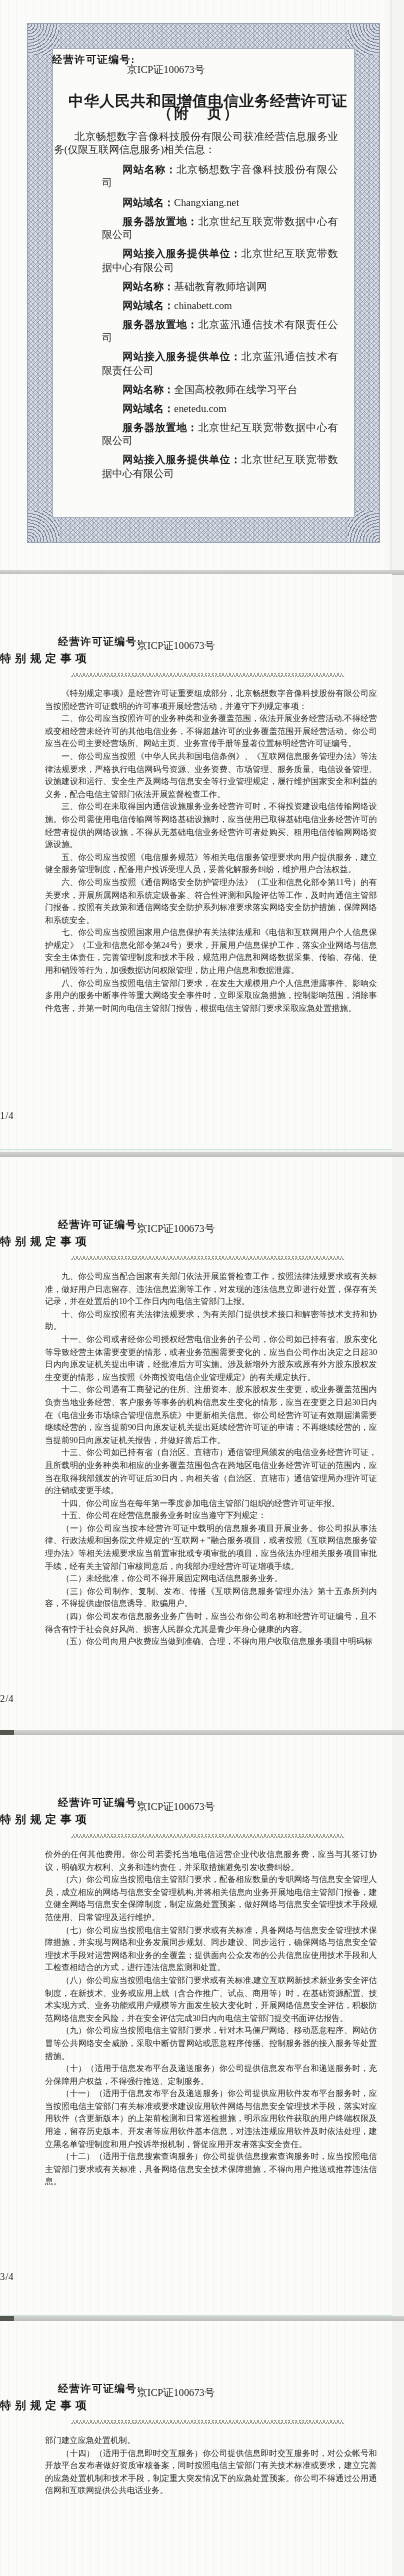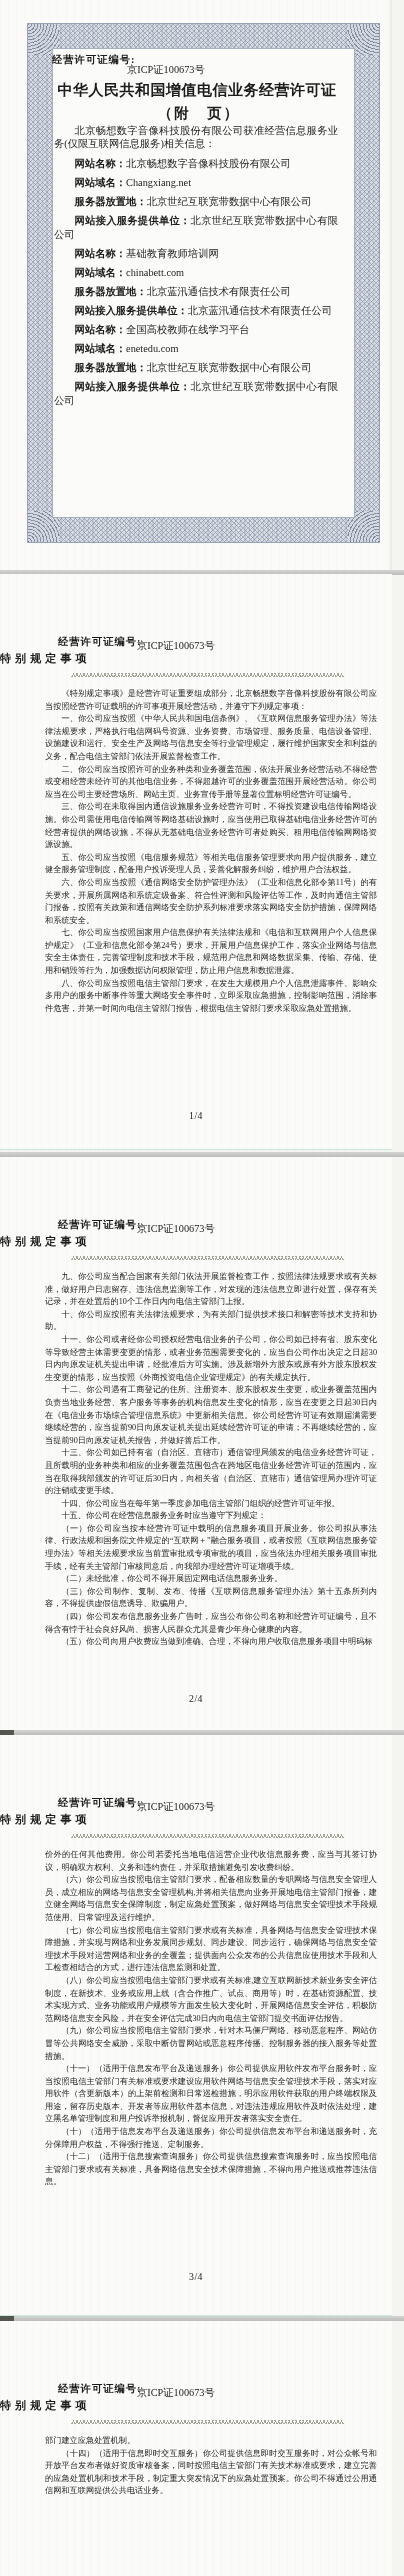--- a/index.html
+++ b/index.html
@@ -23,27 +23,27 @@
       repeating-linear-gradient(90deg,rgba(118,130,153,.18) 0 1.5px,transparent 1.5px 4.6px);}
   .frame .inner{position:absolute;top:24px;left:24px;right:24px;bottom:24px;background:#fbfbf9;border:0.5px solid #a8b0c0;}
   .corner{position:absolute;width:31px;height:31px;}
   .corner.tl{left:0;top:0;background:repeating-radial-gradient(circle at 0 0,rgba(86,99,126,.55) 0 1px,rgba(216,220,227,.8) 1px 3.1px);}
   .corner.tr{right:0;top:0;background:repeating-radial-gradient(circle at 100% 0,rgba(86,99,126,.55) 0 1px,rgba(216,220,227,.8) 1px 3.1px);}
   .corner.bl{left:0;bottom:0;background:repeating-radial-gradient(circle at 0 100%,rgba(86,99,126,.55) 0 1px,rgba(216,220,227,.8) 1px 3.1px);}
   .corner.br{right:0;bottom:0;background:repeating-radial-gradient(circle at 100% 100%,rgba(86,99,126,.55) 0 1px,rgba(216,220,227,.8) 1px 3.1px);}
 
   .cert-label{position:absolute;left:52px;top:53px;font-size:10.3px;font-weight:700;letter-spacing:1px;}
   .cert-num{position:absolute;left:127px;top:63px;font-size:10.3px;}
-  .cert-title{position:absolute;left:0;top:80px;width:100%;margin:1px;text-align:center;
+  .cert-title{position:absolute;left:0;top:80px;width:100%;margin:12px;text-align:center;
               font-size:15px;font-weight:700;letter-spacing:0.5px;}
   .cert-sub{position:absolute;left:0;top:101px;width:100%;margin:3px;text-align:center;
             font-size:14.4px;font-weight:700;letter-spacing:2.1px;}
-  .cert-body{position:absolute;left:54px;top:124px;width:284px;font-size:10.3px;line-height:13.4px;}
+  .cert-body{position:absolute;left:54px;top:130px;width:284px;font-size:10.3px;line-height:13.4px;}
   .cert-body .intro{margin:0 0 6.2px;text-indent:2em;text-align:justify;}
-  .entry{margin:0 0 5.7px;text-indent:2em;text-align:justify;}
+  .entry{margin:0 0 5.7px;text-indent:2em;text-align:justify;padding-left:48px;}
   .entry .elabel{font-weight:700;}
 
   
   .p2{top:574px;height:576px;}
   .s1{top:570px;height:4.6px;}
   .s2{top:1152px;height:4.6px;}
   .p3{top:1157px;height:573px;}
   .s3{top:1730px;height:5.2px;}
   .p4{top:1735px;height:581px;}
   .s4{top:2316px;height:5.2px;}
@@ -53,21 +53,21 @@
   .sp-num{position:absolute;left:137px;top:65px;font-size:10.3px;}
   .sp-title{position:absolute;left:0;top:77px;width:100%;margin:0;text-align:left;
             font-size:11px;font-weight:700;letter-spacing:4.1px;}
   .wave{position:absolute;left:71px;top:99px;width:273px;height:3.6px;opacity:.8;
     background:
       repeating-linear-gradient(63deg,#8b9180 0 0.9px,transparent 0.9px 3.1px),
       repeating-linear-gradient(-63deg,#8b9180 0 0.9px,transparent 0.9px 3.1px);}
   .sp-body{position:absolute;left:45px;top:114px;width:332px;font-size:8.2px;line-height:12.6px;}
   .para{margin:0;text-indent:2em;text-align:justify;font-family:Liberation Serif, serif;}
   .para.cont{text-indent:0;}
-  .pageno{position:absolute;left:0;top:536px;width:100%;text-align:center;font-size:9.8px;letter-spacing:0.5px;font-family:Liberation Serif, serif;}
+  .pageno{position:absolute;left:0;top:536px;width:100%;text-align:left;font-size:9.8px;letter-spacing:0.5px;font-family:Liberation Serif, serif;}
 </style>
 </head>
 <body>
 
 <div class="canvas">
 
   <section class="page p1">
     <div class="frame">
       <div class="corner tl"></div>
       <div class="corner tr"></div>
@@ -113,22 +113,22 @@
   <div class="sep s1"></div>
 
   <section class="page p2 tealEdge">
     <span class="sp-label">经营许可证编号:</span>
     <span class="sp-num">京ICP证100673号</span>
     <h2 class="sp-title">特别规定事项</h2>
     <div class="wave"></div>
     <div class="sp-body">
 
     <p class="para">《特别规定事项》是经营许可证重要组成部分，北京畅想数字音像科技股份有限公司应当按照经营许可证载明的许可事项开展经营活动，并遵守下列规定事项：</p>
+        <p class="para">二、你公司应当按照许可的业务种类和业务覆盖范围，依法开展业务经营活动,不得经营或变相经营未经许可的其他电信业务，不得超越许可的业务覆盖范围开展经营活动。你公司应当在公司主要经营场所、网站主页、业务宣传手册等显著位置标明经营许可证编号。</p>
         <p class="para">一、你公司应当按照《中华人民共和国电信条例》、《互联网信息服务管理办法》等法律法规要求，严格执行电信网码号资源、业务资费、市场管理、服务质量、电信设备管理、设施建设和运行、安全生产及网络与信息安全等行业管理规定，履行维护国家安全和利益的义务，配合电信主管部门依法开展监督检查工作。</p>
-        <p class="para">二、你公司应当按照许可的业务种类和业务覆盖范围，依法开展业务经营活动,不得经营或变相经营未经许可的其他电信业务，不得超越许可的业务覆盖范围开展经营活动。你公司应当在公司主要经营场所、网站主页、业务宣传手册等显著位置标明经营许可证编号。</p>
         <p class="para">三、你公司在未取得国内通信设施服务业务经营许可时，不得投资建设电信传输网络设施。你公司需使用电信传输网等网络基础设施时，应当使用已取得基础电信业务经营许可的经营者提供的网络设施，不得从无基础电信业务经营许可者处购买、租用电信传输网网络资源设施。</p>
         <p class="para">五、你公司应当按照《电信服务规范》等相关电信服务管理要求向用户提供服务，建立健全服务管理制度，配备用户投诉受理人员，妥善化解服务纠纷，维护用户合法权益。</p>
         <p class="para">六、你公司应当按照《通信网络安全防护管理办法》（工业和信息化部令第11号）的有关要求，开展所属网络和系统定级备案、符合性评测和风险评估等工作，及时向通信主管部门报备，按照有关政策和通信网络安全防护系列标准要求落实网络安全防护措施，保障网络和系统安全。</p>
         <p class="para">七、你公司应当按照国家用户信息保护有关法律法规和《电信和互联网用户个人信息保护规定》（工业和信息化部令第24号）要求，开展用户信息保护工作，落实企业网络与信息安全主体责任，完善管理制度和技术手段，规范用户信息和网络数据采集、传输、存储、使用和销毁等行为，加强数据访问权限管理，防止用户信息和数据泄露。</p>
         <p class="para">八、你公司应当按照电信主管部门要求，在发生大规模用户个人信息泄露事件、影响众多用户的服务中断事件等重大网络安全事件时，立即采取应急措施，控制影响范围，消除事件危害，并第一时间向电信主管部门报告，根据电信主管部门要求采取应急处置措施。</p>
       </div>
     <div class="pageno">1/4</div>
   </section>
 
   <div class="sep s2"></div>
@@ -163,22 +163,22 @@
     <span class="sp-num">京ICP证100673号</span>
     <h2 class="sp-title">特别规定事项</h2>
     <div class="wave"></div>
     <div class="sp-body">
 
     <p class="para cont">价外的任何其他费用。你公司若委托当地电信运营企业代收信息服务费，应当与其签订协议，明确双方权利、义务和违约责任，并采取措施避免引发收费纠纷。</p>
         <p class="para">（六）你公司应当按照电信主管部门要求，配备相应数量的专职网络与信息安全管理人员，成立相应的网络与信息安全管理机构,并将相关信息向业务开展地电信主管部门报备，建立健全网络与信息安全保障制度，制定应急处置预案，做好网络与信息安全管理技术手段规范使用、日常管理及运行维护。</p>
         <p class="para">（七）你公司应当按照电信主管部门要求或有关标准，具备网络与信息安全管理技术保障措施，并实现与网络和业务发展同步规划、同步建设、同步运行，确保网络与信息安全管理技术手段对运营网络和业务的全覆盖；提供面向公众发布的公共信息应使用技术手段和人工检查相结合的方式，进行违法信息监测和处置。</p>
         <p class="para">（八）你公司应当按照电信主管部门要求或有关标准,建立互联网新技术新业务安全评估制度，在新技术、业务或应用上线（含合作推广、试点、商用等）时，在基础资源配置、技术实现方式、业务功能或用户规模等方面发生较大变化时，开展网络信息安全评估，积极防范网络信息安全风险，并在安全评估完成30日内向电信主管部门提交书面评估报告。</p>
         <p class="para">（九）你公司应当按照电信主管部门要求，针对木马僵尸网络、移动恶意程序、网站仿冒等公共网络安全威胁，采取中断仿冒网站或恶意程序传播、控制服务器的接入服务等处置措施。</p>
+        <p class="para">（十）（适用于信息发布平台及递送服务）你公司提供信息发布平台和递送服务时，充分保障用户权益，不得强行推送、定制服务。</p>
         <p class="para">（十一）（适用于信息发布平台及递送服务）你公司提供应用软件发布平台服务时，应当按照电信主管部门有关标准或要求建设应用软件网络与信息安全管理技术手段，落实对应用软件（含更新版本）的上架前检测和日常巡检措施，明示应用软件获取的用户终端权限及用途，留存历史版本、开发者等应用软件基本信息，对违法违规应用软件及时依法处理，建立黑名单管理制度和用户投诉举报机制，督促应用开发者落实安全责任。</p>
-        <p class="para">（十）（适用于信息发布平台及递送服务）你公司提供信息发布平台和递送服务时，充分保障用户权益，不得强行推送、定制服务。</p>
         <p class="para">（十二）（适用于信息搜索查询服务）你公司提供信息搜索查询服务时，应当按照电信主管部门要求或有关标准，具备网络信息安全技术保障措施，不得向用户推送或推荐违法信息。</p>
       </div>
     <div class="pageno">3/4</div>
   </section>
 
   <div class="sep s4 notch"></div>
 
   <section class="page p5">
     <span class="sp-label">经营许可证编号:</span>
     <span class="sp-num">京ICP证100673号</span>

